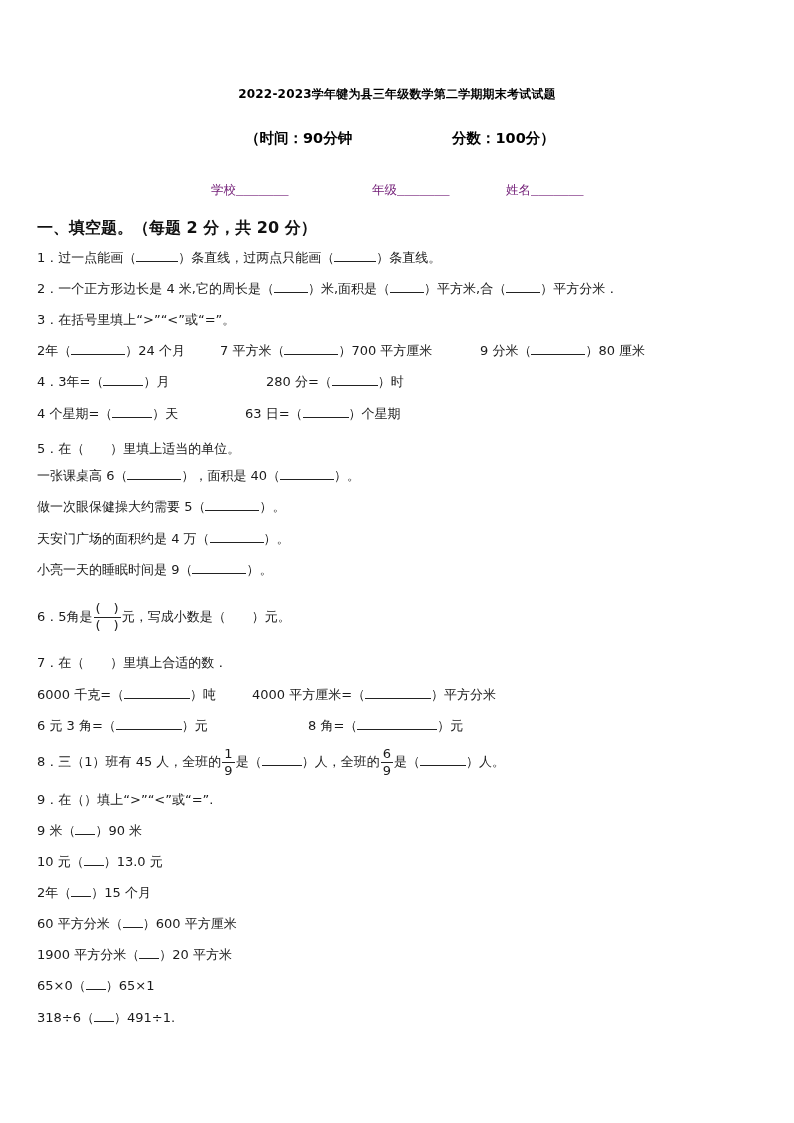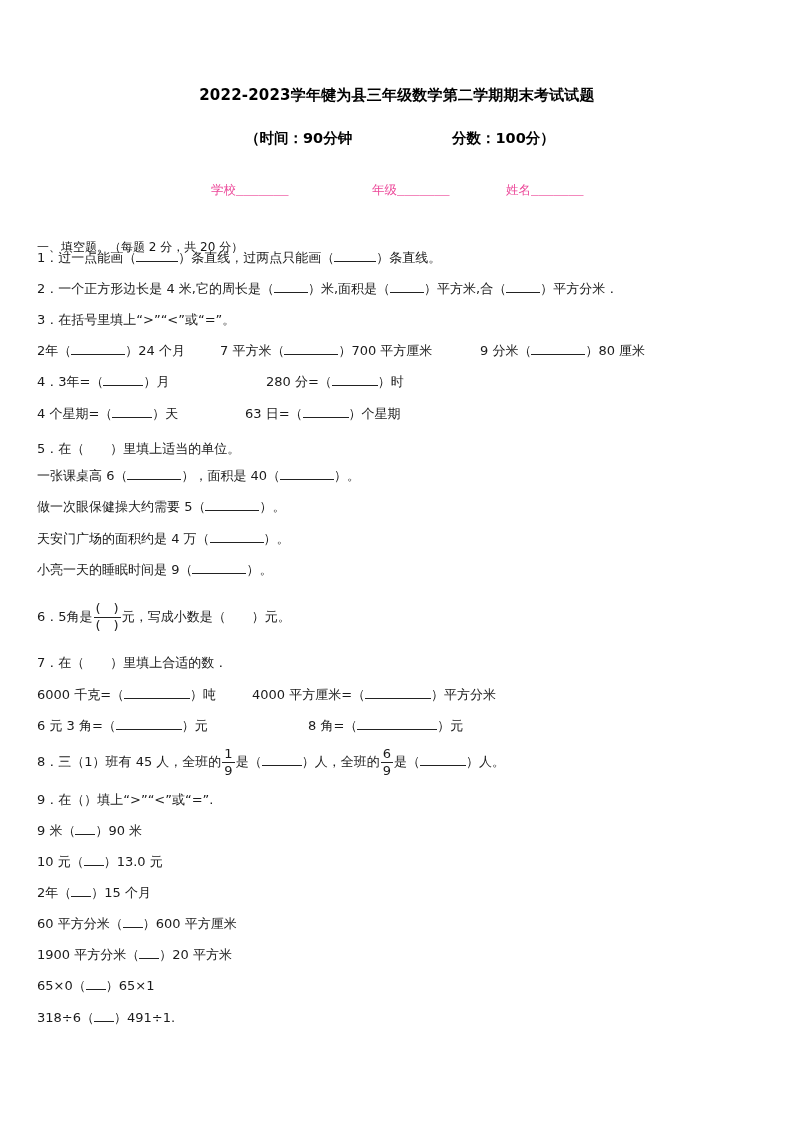--- a/index.html
+++ b/index.html
@@ -1,23 +1,23 @@
 <!DOCTYPE html>
 <html><head>
 <meta charset="utf-8">
 <style>
   html, body { margin: 0; padding: 0; background: #ffffff; }
   body { width: 794px; height: 1123px; position: relative; overflow: hidden;
          font-family: "DejaVu Serif", "Liberation Serif", serif; color: #111; }
   .abs { position: absolute; white-space: nowrap; }
   .title { left: 0; width: 794px; top: 86px; text-align: center; font-family: "DejaVu Sans", sans-serif;
-           font-weight: bold; font-size: 15px; letter-spacing: 0.2px; color: #000; }
+           font-weight: bold; font-size: 12px; letter-spacing: 0.2px; color: #000; }
   .sub { top: 129px; font-family: "DejaVu Sans", sans-serif; font-weight: bold; font-size: 14.5px; color: #000; }
-  .info { top: 182px; font-family: Liberation Mono, monospace; font-size: 12.5px; color: #ec4899; }
-  .section { left: 37px; top: 239px; font-family: "DejaVu Sans", sans-serif; font-weight: normal; font-size: 12px; }
+  .info { top: 182px; font-family: Liberation Mono, monospace; font-size: 12.5px; color: #701a75; }
+  .section { left: 37px; top: 218px; font-family: "DejaVu Sans", sans-serif; font-weight: bold; font-size: 16px; }
   .line { font-family: "DejaVu Sans", sans-serif; font-size: 13px; line-height: 18px; color: #1a1a1a; }
   .blank { display: inline-block; border-bottom: 1px solid #222; height: 12px; vertical-align: baseline; }
   .frac { display: inline-block; vertical-align: middle; text-align: center; font-size: 13px; line-height: 16px; margin: 0 1px; }
   .frac .num { display: block; border-bottom: 1px solid #222; padding: 0 2px; }
   .frac .den { display: block; padding: 0 2px; }
 </style>
 </head>
 <body>
 
 <div class="abs title">2022-2023学年犍为县三年级数学第二学期期末考试试题</div>

